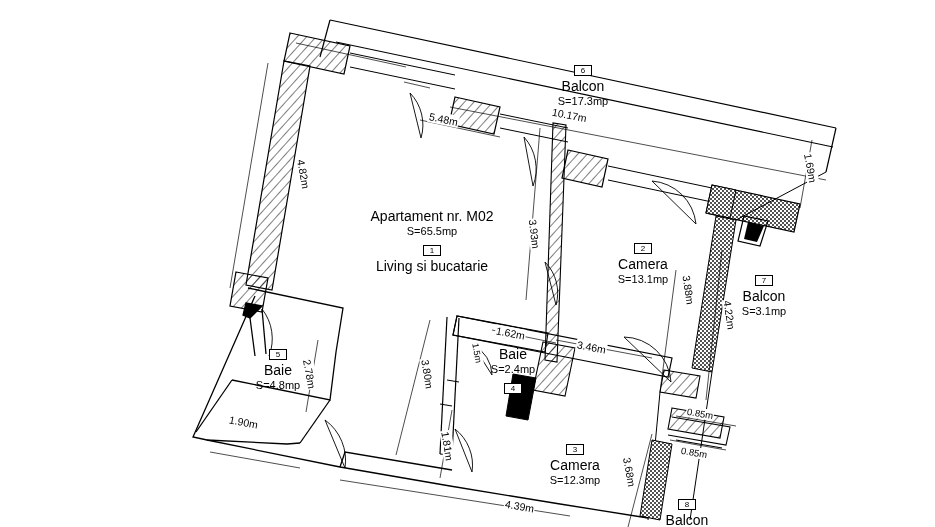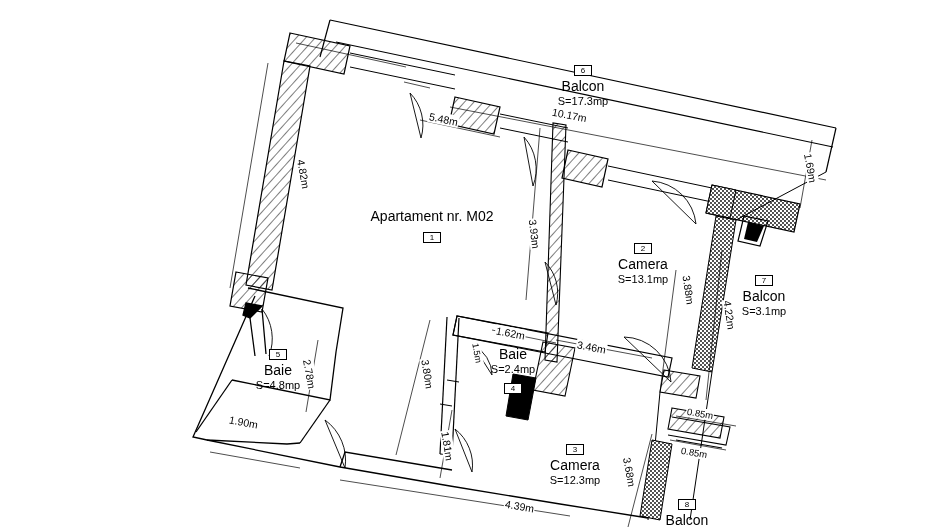--- a/index.html
+++ b/index.html
@@ -146,21 +146,23 @@
     <path d="M340 480 L570 516"></path>
     <path d="M652 434 L628 527"></path>
     <path d="M210 452 L300 468"></path>
     <path d="M318 340 L306 412"></path>
     <path d="M676 416 L736 426 M670 440 L726 450"></path>
   </g>
 </svg>
 
 <div class="lbl" style="left:337px;top:208px;width:190px;">
   <div class="nm">Apartament nr. M02</div>
+  <div class="ar">S=65.5mp</div>
   <div><span class="numbox">1</span></div>
+  <div class="nm">Living si bucatarie</div>
 </div>
 
 <div class="lbl" style="left:583px;top:236px;width:120px;">
   <div><span class="numbox">2</span></div>
   <div class="nm">Camera</div>
   <div class="ar">S=13.1mp</div>
 </div>
 
 <div class="lbl" style="left:515px;top:437px;width:120px;">
   <div><span class="numbox">3</span></div>

